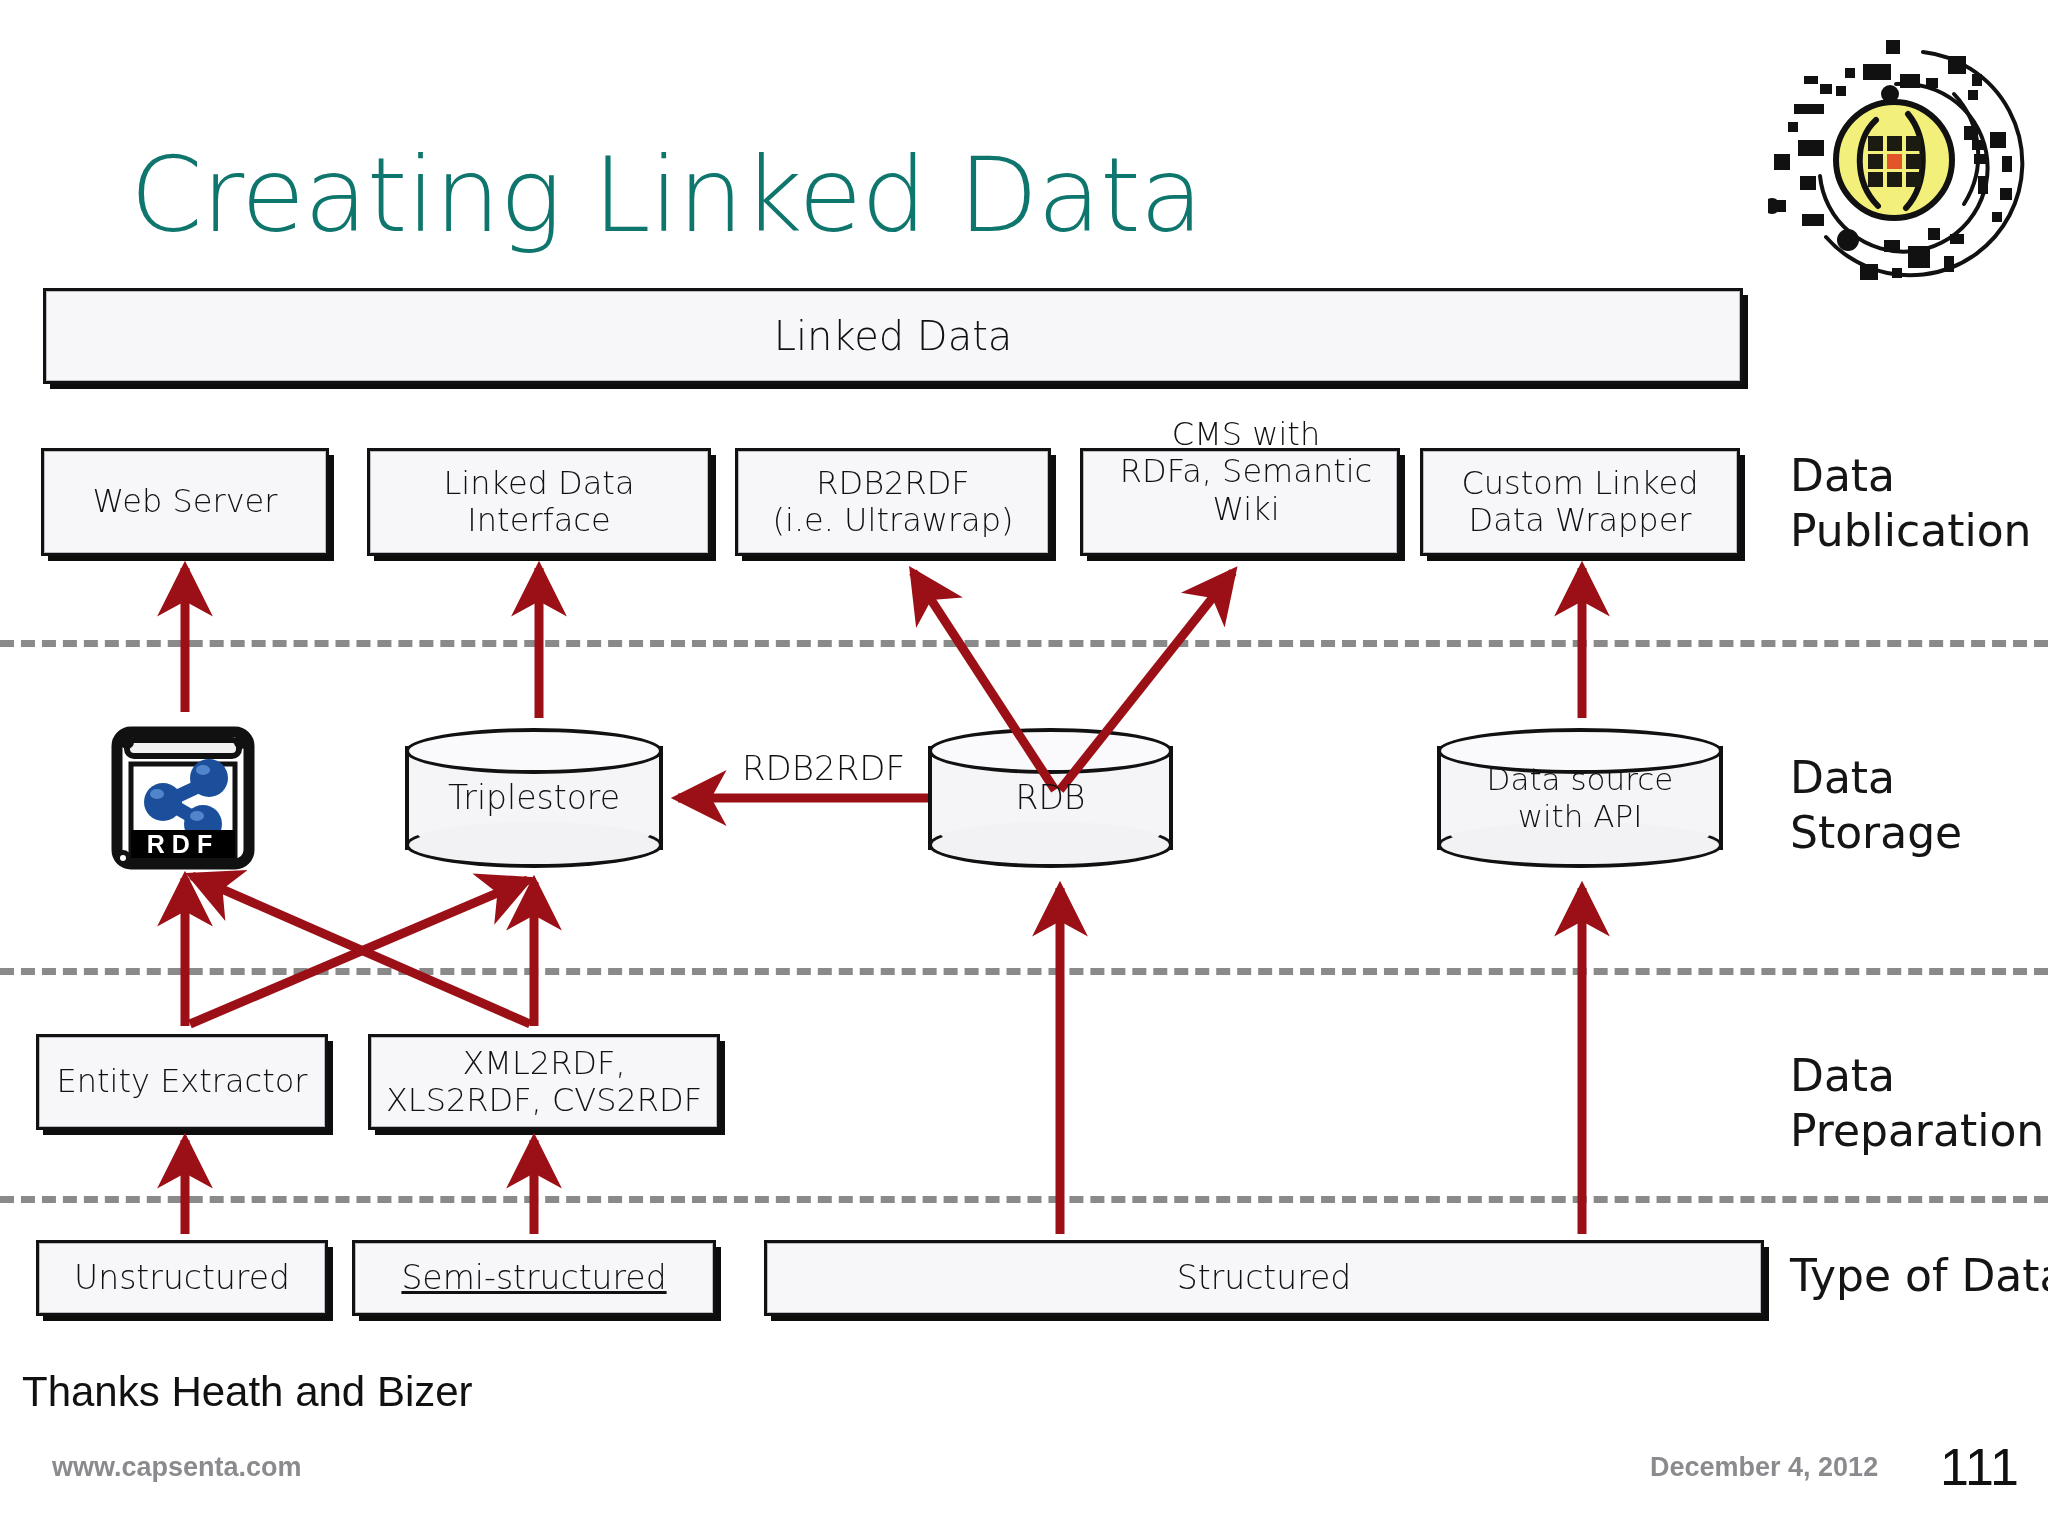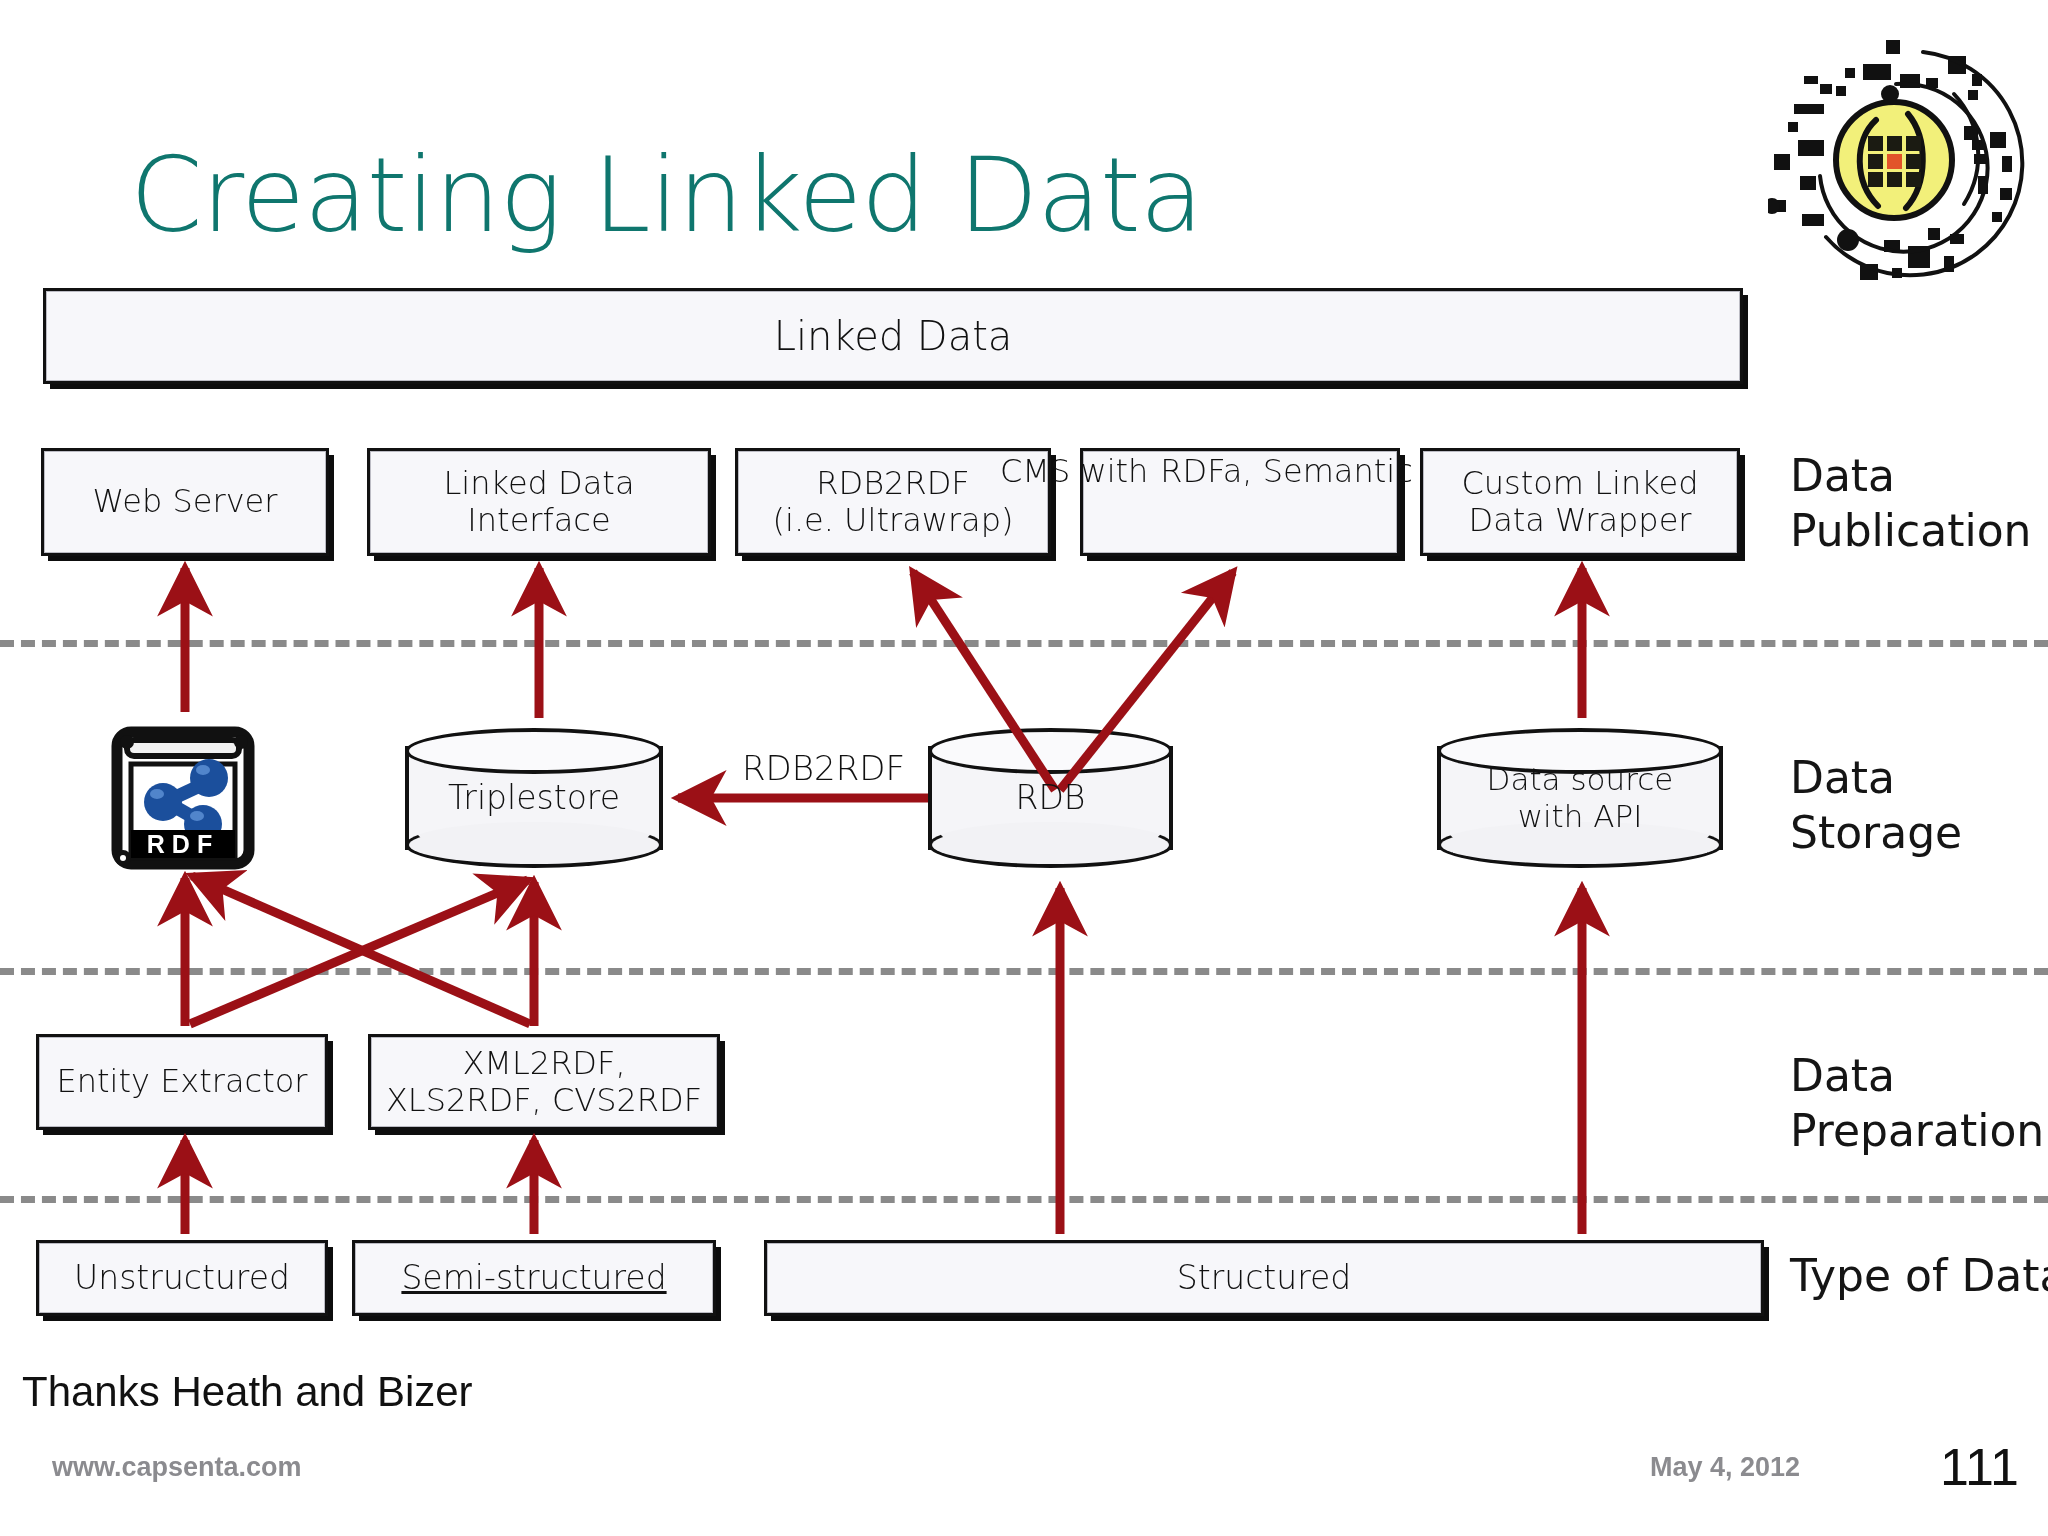--- a/index.html
+++ b/index.html
@@ -170,21 +170,21 @@
   <div class="abs pbox" style="left:367px; top:448px; width:344px; height:108px; font-size:32px; flex-direction:column;">
     <span>Linked Data</span>
     <span>Interface</span>
   </div>
 
   <div class="abs pbox" style="left:735px; top:448px; width:316px; height:108px; font-size:32px; flex-direction:column;">
     <span>RDB2RDF</span>
     <span>(i.e. Ultrawrap)</span>
   </div>
 
-  <div class="abs pbox" style="left:1080px; top:448px; width:320px; height:108px; font-size:32px; overflow:visible;padding-left:12px;">
+  <div class="abs pbox" style="left:1080px; top:448px; width:320px; height:108px; font-size:32px; flex-direction:column; overflow:visible;padding-left:12px;">
     <span style="position:relative;top:-30px;white-space:nowrap;">CMS with</span>
     <span style="position:relative;top:-30px;white-space:nowrap;">RDFa, Semantic</span>
     <span style="position:relative;top:-30px;white-space:nowrap;">Wiki</span>
   </div>
 
   <div class="abs pbox" style="left:1420px; top:448px; width:320px; height:108px; font-size:32px; flex-direction:column;">
     <span>Custom Linked</span>
     <span>Data Wrapper</span>
   </div>
 
@@ -319,16 +319,16 @@
       <line x1="534" y1="1234" x2="534" y2="1140"></line>
 
       <line x1="1060" y1="1234" x2="1060" y2="888"></line>
 
       <line x1="1582" y1="1234" x2="1582" y2="888"></line>
     </g>
   </svg>
 
   <div class="abs" id="thanks">Thanks Heath and Bizer</div>
   <div class="abs foot-gray" style="left:52px; top:1452px;">www.capsenta.com</div>
-  <div class="abs foot-gray" style="left:1650px; top:1452px;">May 4, 2012</div>
+  <div class="abs foot-gray" style="left:1650px; top:1452px;">December 4, 2012</div>
   <div class="abs" id="pageno">111</div>
 
 </div>
 
 </body></html>

